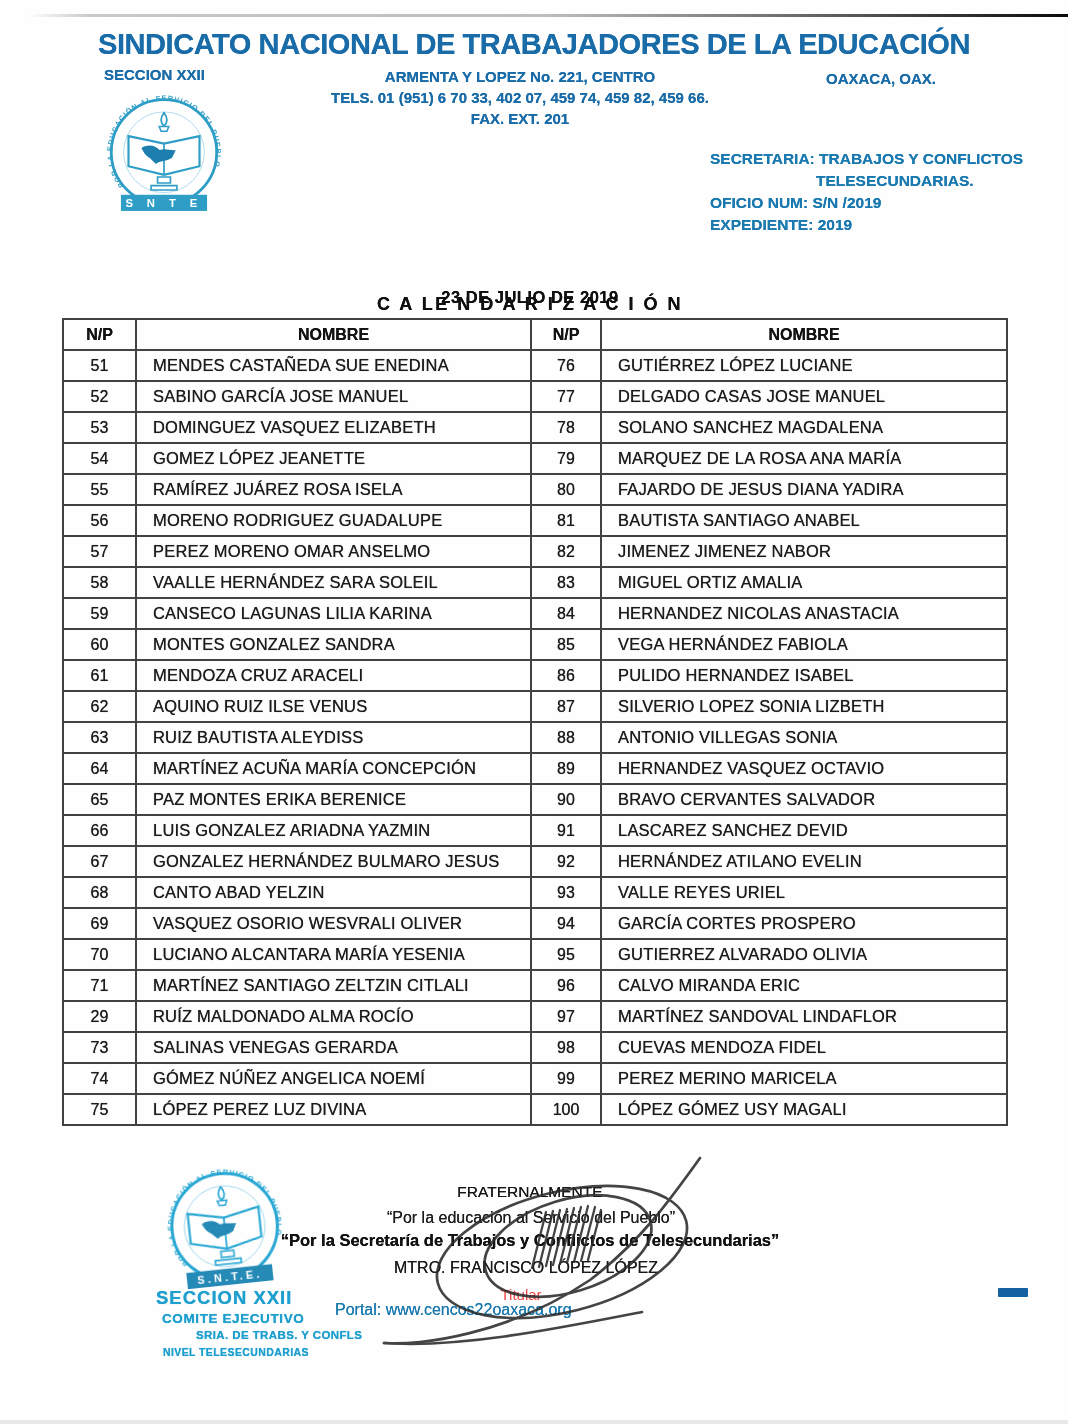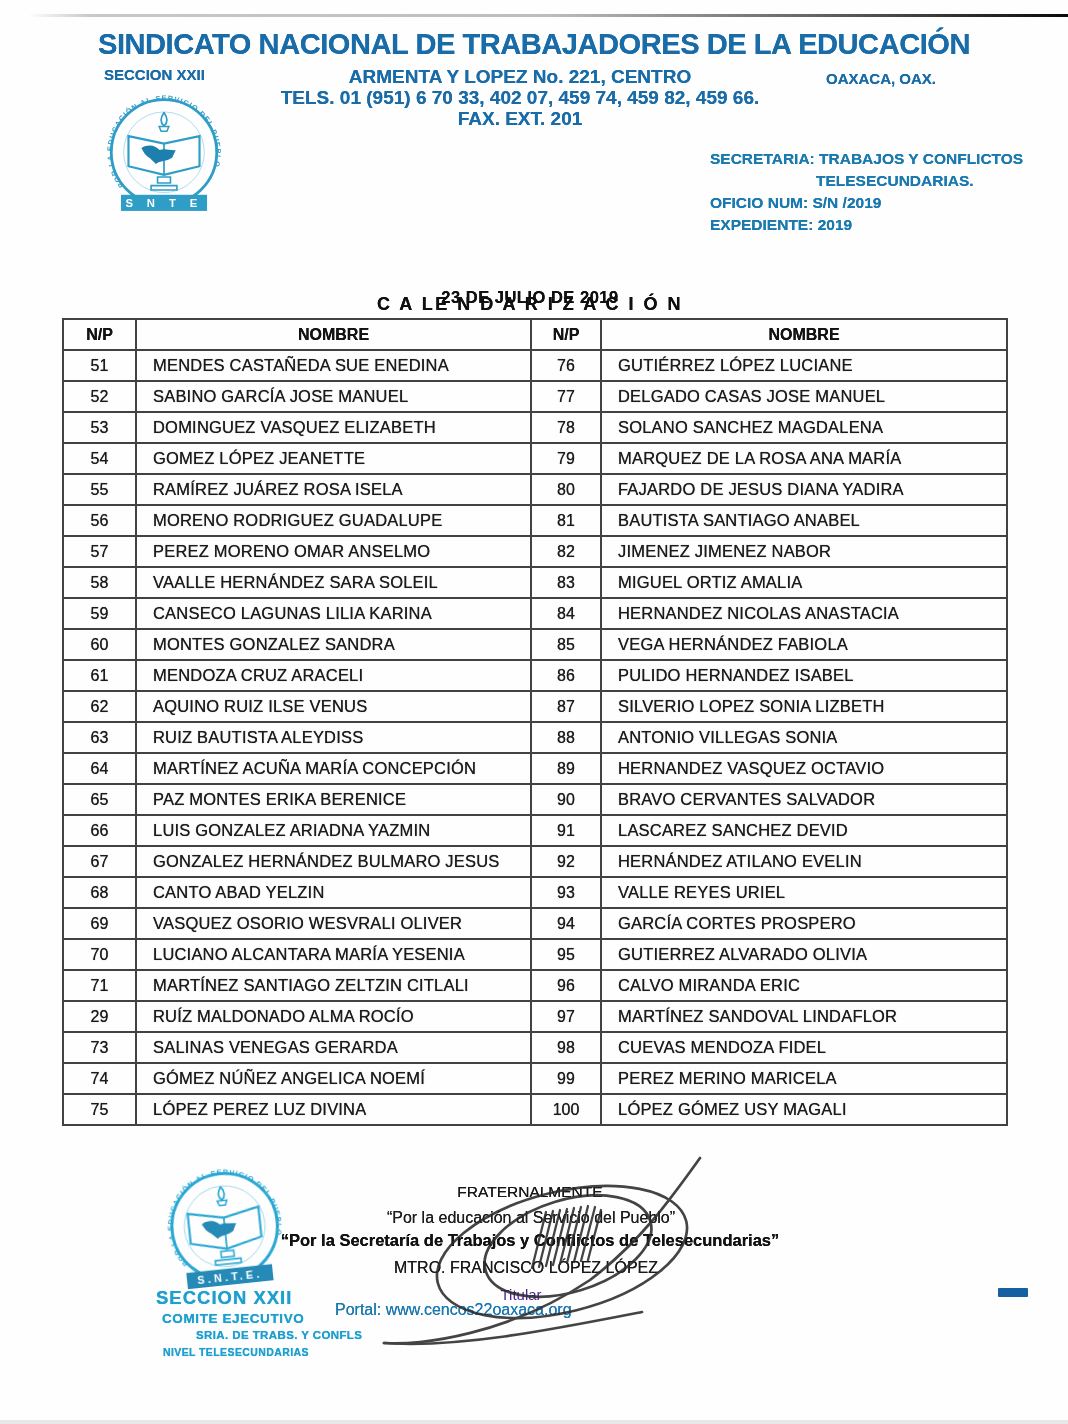--- a/index.html
+++ b/index.html
@@ -20,21 +20,21 @@
     position:absolute; top:27px; left:0; width:100%; text-align:center;
     font-size:30px; font-weight:bold; color:#1a6ca8; letter-spacing:-0.5px;
     transform:scaleX(.97); text-shadow:0 0 .6px #1a6ca8;
   }
   .section-label{
     position:absolute; top:66px; left:104px;
     color:#1a6ca8; font-weight:bold; font-size:15px; text-shadow:0 0 .5px #1a6ca8;
   }
   .addr{
     position:absolute; top:66px; left:0; width:1040px; text-align:center;
-    color:#1a6ca8; font-weight:bold; font-size:19px; line-height:21px;
+    color:#1a6ca8; font-weight:bold; font-size:15px; line-height:21px;
     text-shadow:0 0 .5px #1a6ca8;
   }
   .city-label{
     position:absolute; top:70px; right:132px;
     color:#1a6ca8; font-weight:bold; font-size:15px; text-shadow:0 0 .5px #1a6ca8;
   }
   .logo{ position:absolute; left:97px; top:92px; width:134px; height:127px; }
   .office{
     position:absolute; left:710px; top:148px;
     color:#1a7ab0; font-weight:bold; font-size:15.5px; line-height:22px;
@@ -72,21 +72,21 @@
   
   .fraternal{ position:absolute; top:1183px; left:0; width:1060px; text-align:center;
     font-size:15.5px; color:#171717; text-shadow:0 0 .5px #222; }
   .quote1{ position:absolute; top:1209px; left:0; width:1062px; text-align:center;
     font-size:16px; color:#1c1c1c; text-shadow:0 0 .5px #222; }
   .quote2{ position:absolute; top:1231px; left:0; width:1060px; text-align:center;
     font-size:16.5px; font-weight:bold; color:#121212; text-shadow:0 0 .6px #000; }
   .signer{ position:absolute; top:1259px; left:0; width:1052px; text-align:center;
     font-size:16px; color:#1a1a1a; text-shadow:0 0 .5px #222; }
   .role{ position:absolute; top:1286px; left:0; width:1042px; text-align:center;
-    font-size:15px; color:#4c1d95; }
+    font-size:15px; color:#ef4444; }
   .portal{ position:absolute; left:335px; top:1301px;
     color:#1a7ab0; font-size:16px; text-shadow:0 0 .6px #1a7ab0; }
   
   .stamp-seal{ position:absolute; left:158px; top:1166px; width:134px; height:127px;
     transform:rotate(-6deg); filter:blur(.3px); opacity:.96; }
   .stamp-line{ position:absolute; color:#1f9fce; font-weight:bold;
     text-shadow:0 0 .7px #1f9fce; filter:blur(.25px); white-space:nowrap; }
   .stamp-l1{ left:156px; top:1287px; font-size:18.5px; letter-spacing:1px; }
   .stamp-l2{ left:162px; top:1311px; font-size:13.5px; letter-spacing:.6px; }
   .stamp-l3{ left:160px; top:1329px; font-size:11.5px; letter-spacing:.4px;padding-left:36px; }

